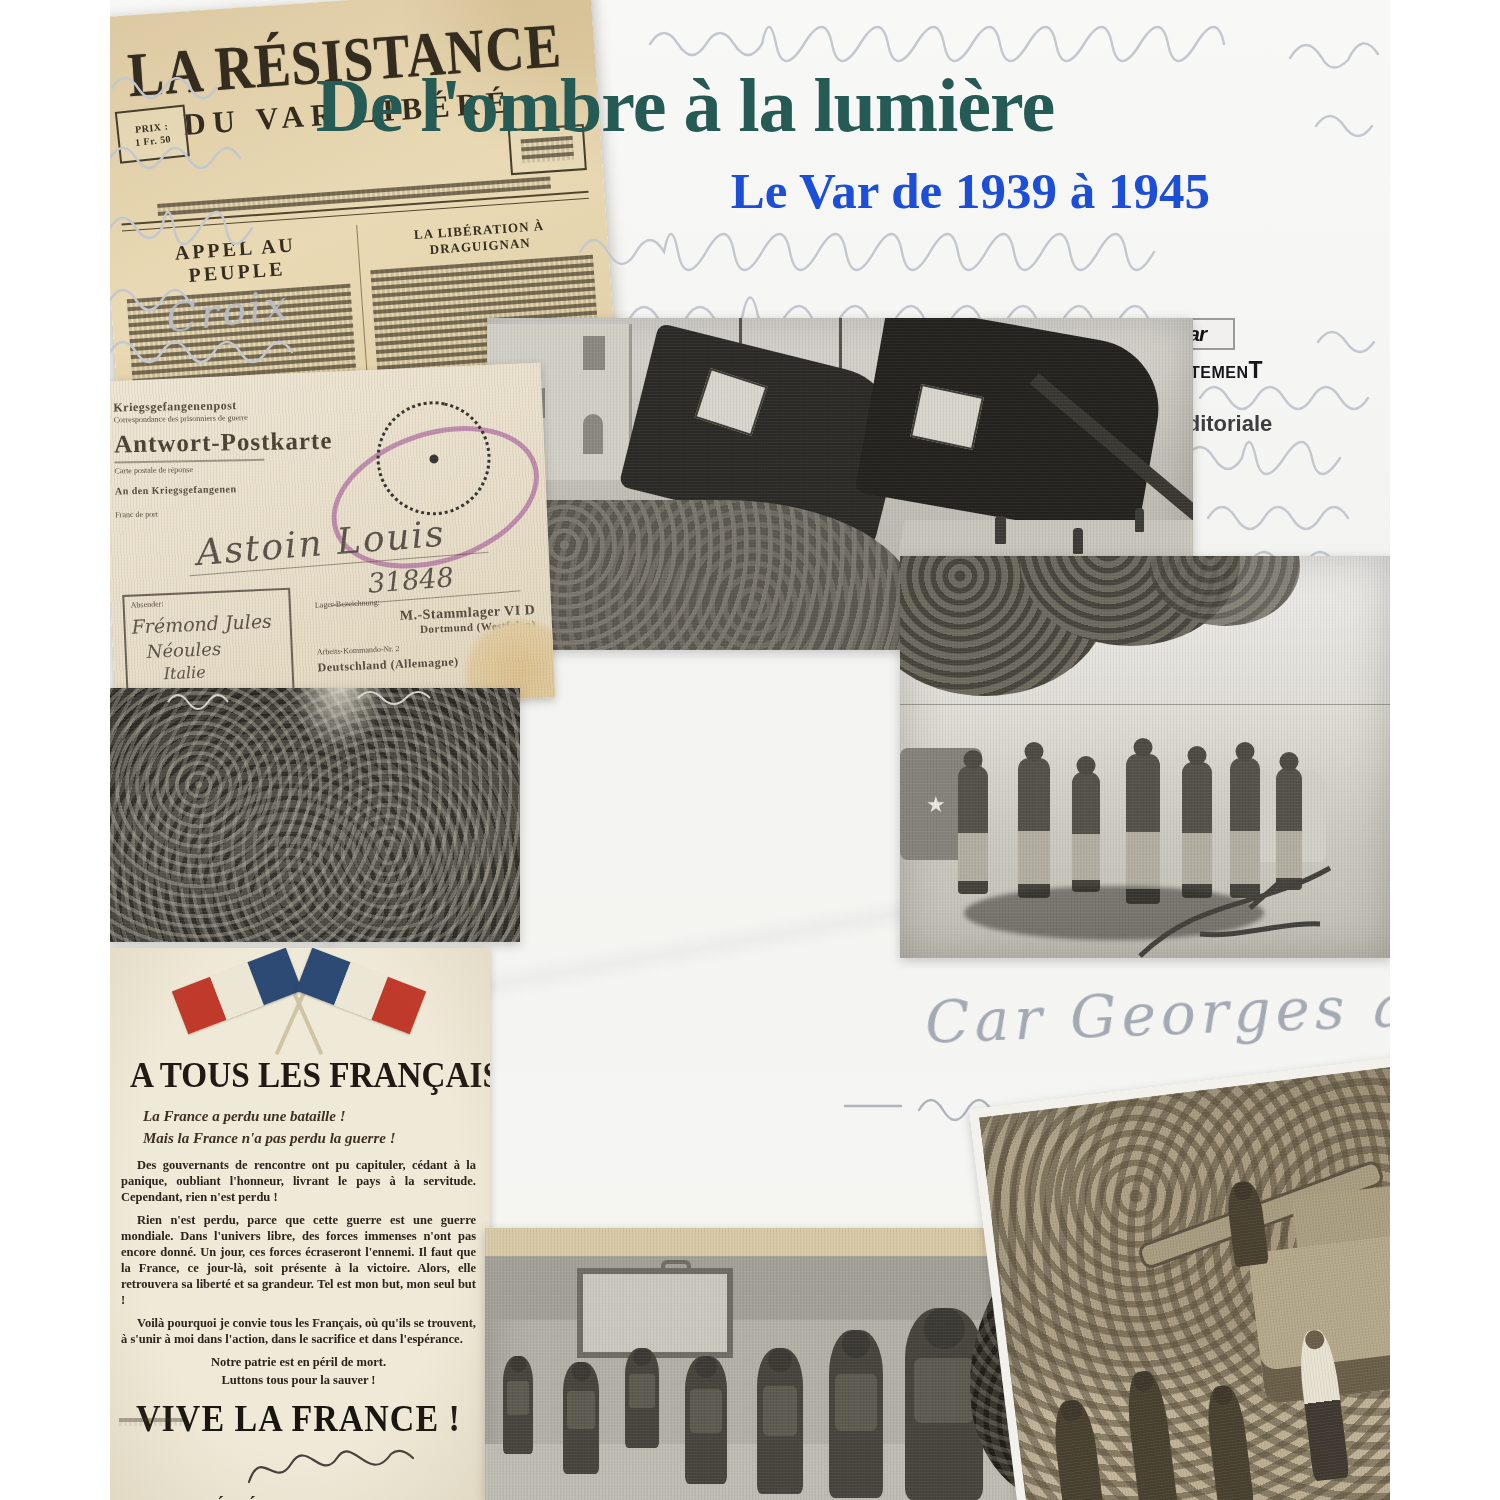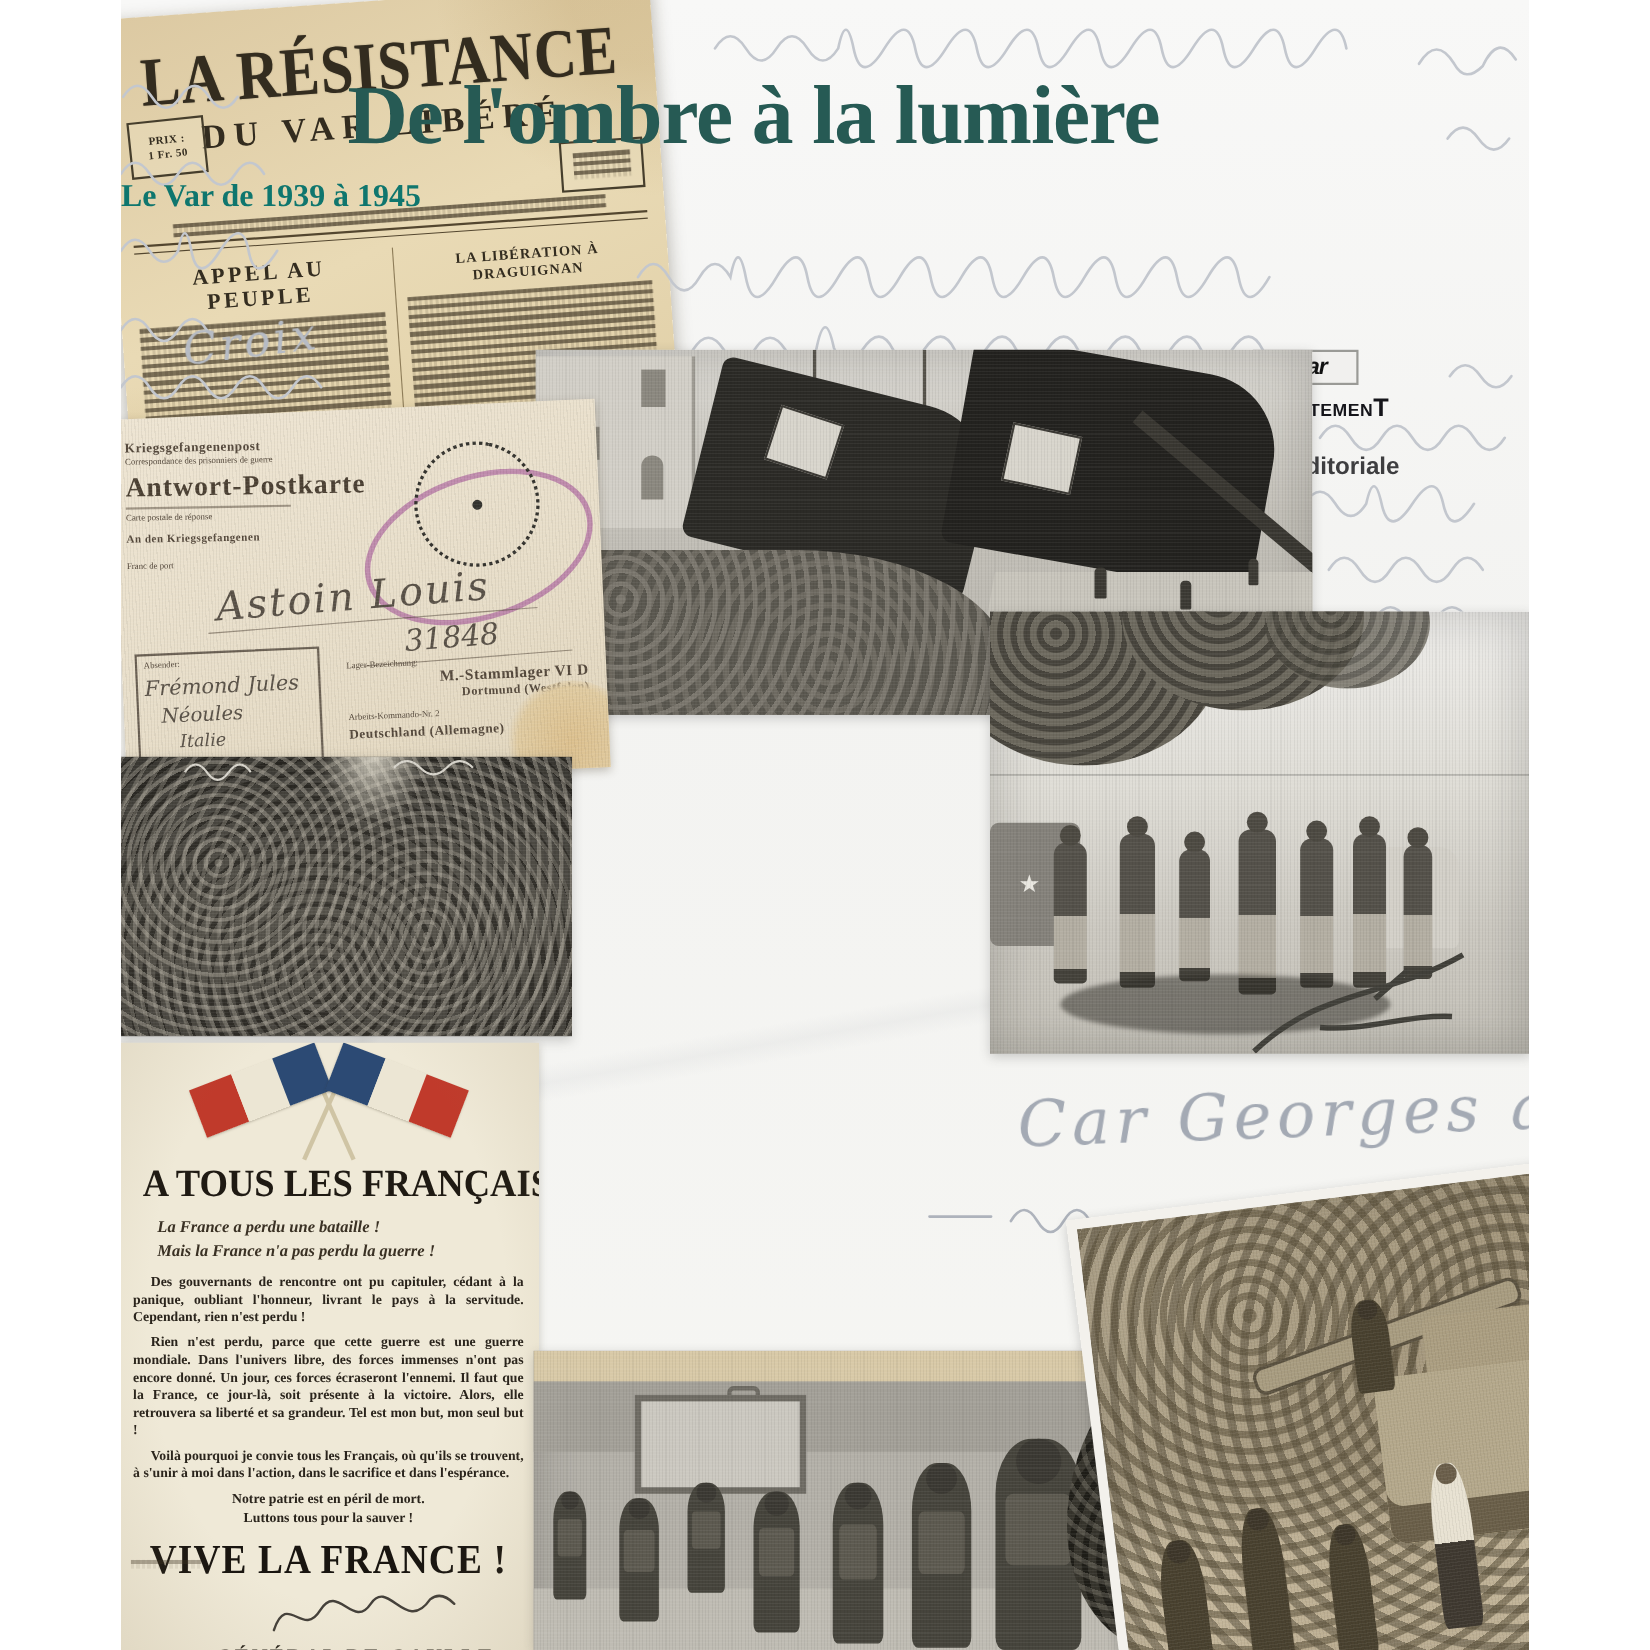--- a/index.html
+++ b/index.html
@@ -10,22 +10,22 @@
      background:
        linear-gradient(100deg, rgba(130,135,145,0) 24%, rgba(130,135,145,.10) 25%, rgba(130,135,145,0) 26%),
        linear-gradient(170deg, rgba(130,135,145,0) 60%, rgba(130,135,145,.07) 61%, rgba(130,135,145,0) 62%),
        linear-gradient(180deg,#f8f8f7 0%,#f3f3f1 40%,#f6f6f3 100%);}
   .hand-bg{position:absolute;inset:0;z-index:1;}
 
   
   .title{position:absolute;z-index:2;left:0;right:130px;top:62px;text-align:center;
      font-weight:700;font-size:76px;letter-spacing:-1px;color:#265a54;
      font-family:"Liberation Serif",serif;}
-  .subtitle{position:absolute;z-index:2;left:0;right:180px;top:162px;text-align:left;
-     font-weight:700;font-size:29px;color:#0f766e;}
+  .subtitle{position:absolute;z-index:2;left:0;right:180px;top:162px;text-align:right;
+     font-weight:700;font-size:51px;color:#1d4ed8;}
   .publisher{position:absolute;z-index:2;left:985px;top:318px;width:210px;}
   .var-box{display:flex;align-items:center;gap:5px;margin-left:44px;width:96px;height:32px;
      border:2px solid #9a9a96;background:#f1f0ee;padding:0 6px;box-sizing:border-box;}
   .var-blob{width:24px;height:22px;flex:0 0 auto;}
   .var-text{font-family:"Liberation Sans",sans-serif;font-style:italic;font-weight:700;
      font-size:21px;color:#121212;letter-spacing:-1px;}
   .dept{margin-top:7px;font-family:"Liberation Sans",sans-serif;font-weight:700;font-size:23px;
      font-variant:small-caps;letter-spacing:.5px;color:#15151a;}
   .imprint{margin-top:27px;font-family:"Liberation Sans",sans-serif;font-weight:700;
      font-size:22px;color:#3e3e40;}

